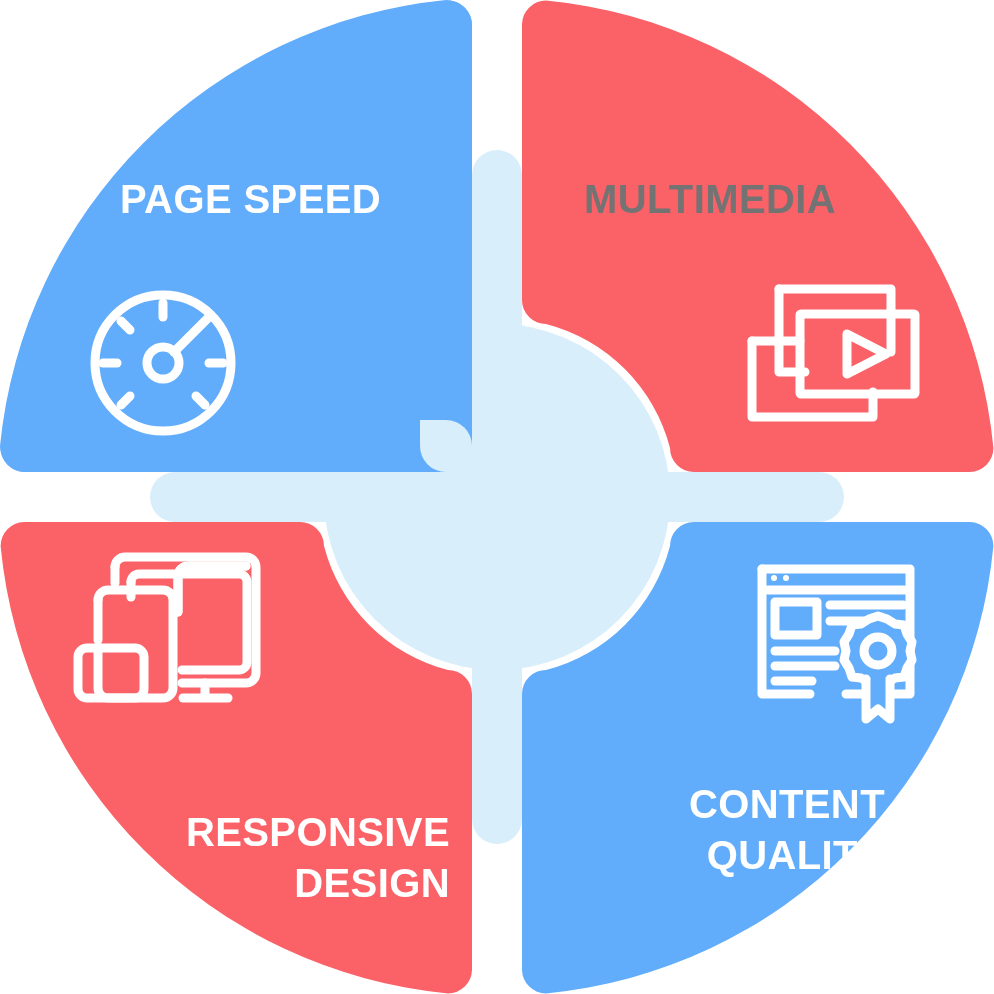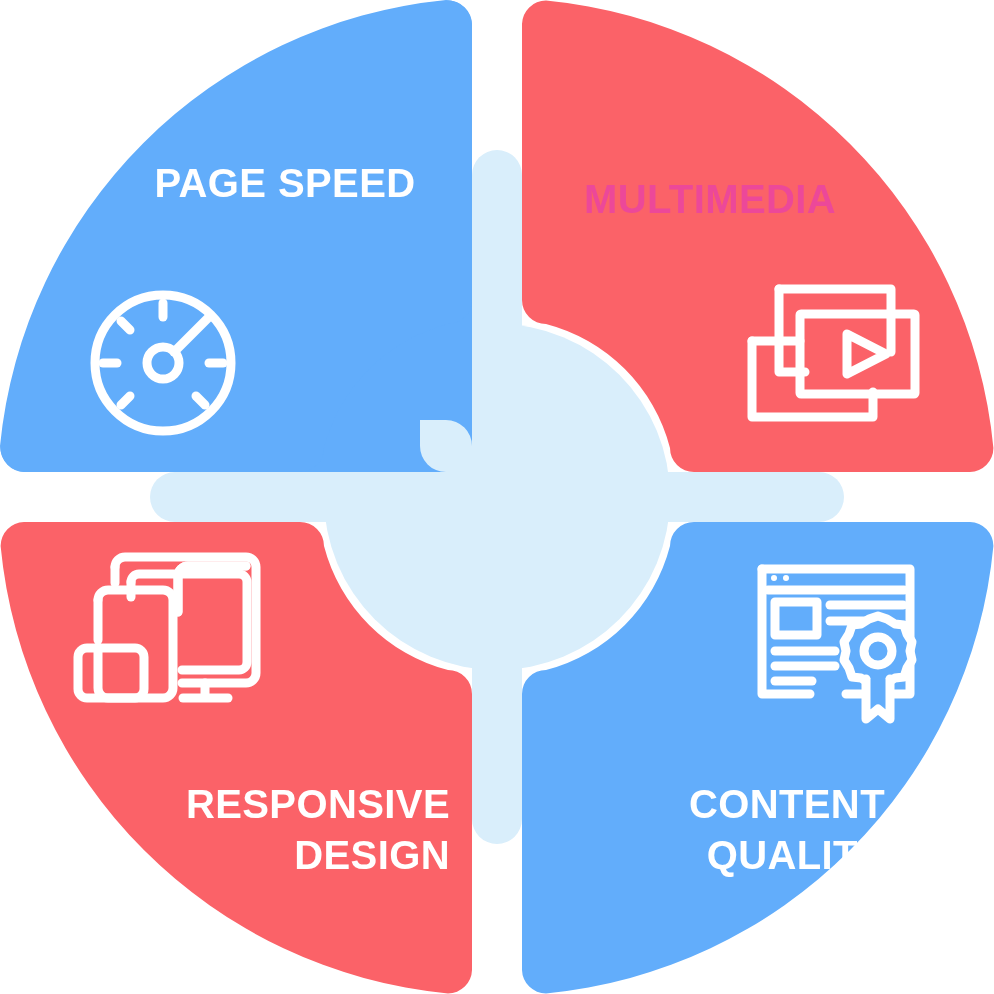--- a/index.html
+++ b/index.html
@@ -32,23 +32,22 @@
     color: #ffffff;
     font-weight: bold;
     font-size: 40px;
     letter-spacing: 0.4px;
     line-height: 1.28;
     white-space: pre-line;
     user-select: none;
   }
   #label-page-speed {
     left: 120px;
-    top: 158px;
-    width: 330px;
-    text-align: center;
+    top: 174px;
+    width: 330px;
   }
   #label-multimedia {
     left: 545px;
     top: 174px;
     width: 330px;
     text-align: center;
   }
   #label-responsive-design {
     left: 120px;
     top: 779px;
@@ -225,21 +224,21 @@
                  l -5,-8 l 2,-9 l -2,-9 l 5,-8 l 3,-9 l 9,-1 Z" fill="#62ADFB"></path>
         <circle cx="878" cy="651" r="14"></circle>
 
         <path d="M 866,679 L 866,719 L 878,709 L 890,719 L 890,679" fill="#62ADFB"></path>
       </g>
     </g>
   </svg>
 
   <div class="quad-label" id="label-page-speed" style="color: rgb(255, 255, 255);">PAGE SPEED</div>
 
-  <div class="quad-label" id="label-multimedia" style="color: #ec4899;">MULTIMEDIA</div>
-
-  <div class="quad-label" id="label-responsive-design" style="color: rgb(255, 255, 255);">RESPONSIVE
+  <div class="quad-label" id="label-multimedia" style="color: #737373;">MULTIMEDIA</div>
+
+  <div class="quad-label" id="label-responsive-design" style="color: rgb(255, 255, 255); margin-top: 28px;">RESPONSIVE
 DESIGN</div>
 
   <div class="quad-label" id="label-content-quality" style="color: rgb(255, 255, 255);">CONTENT
 QUALITY</div>
 
 </div>
 
 </body></html>

